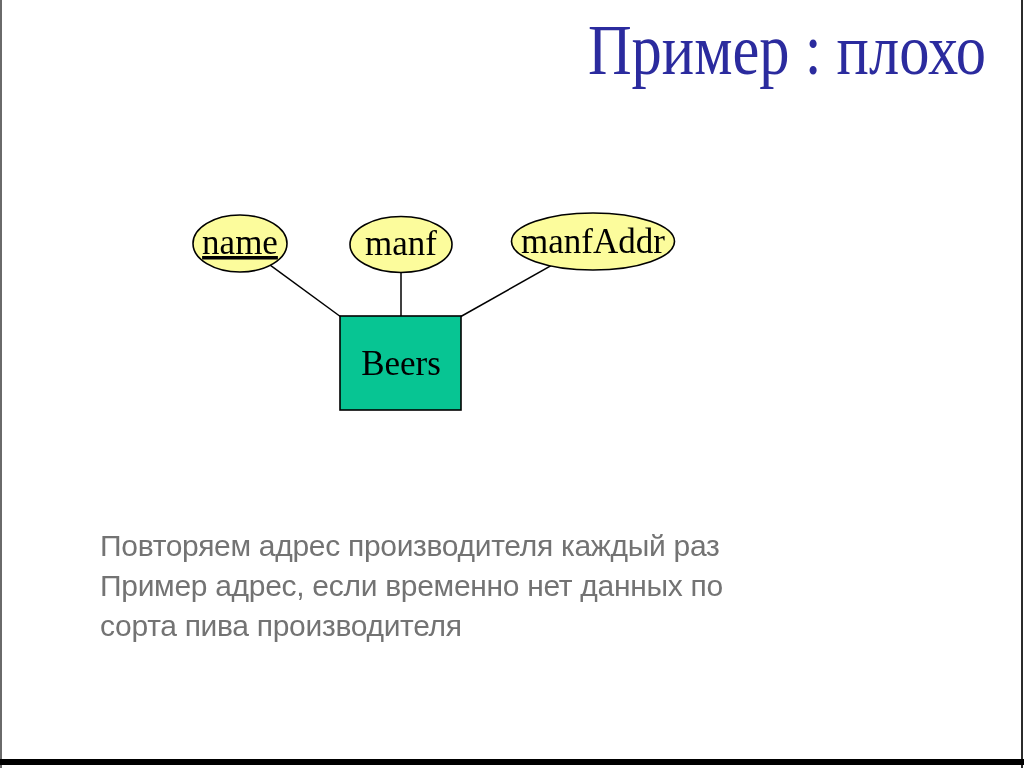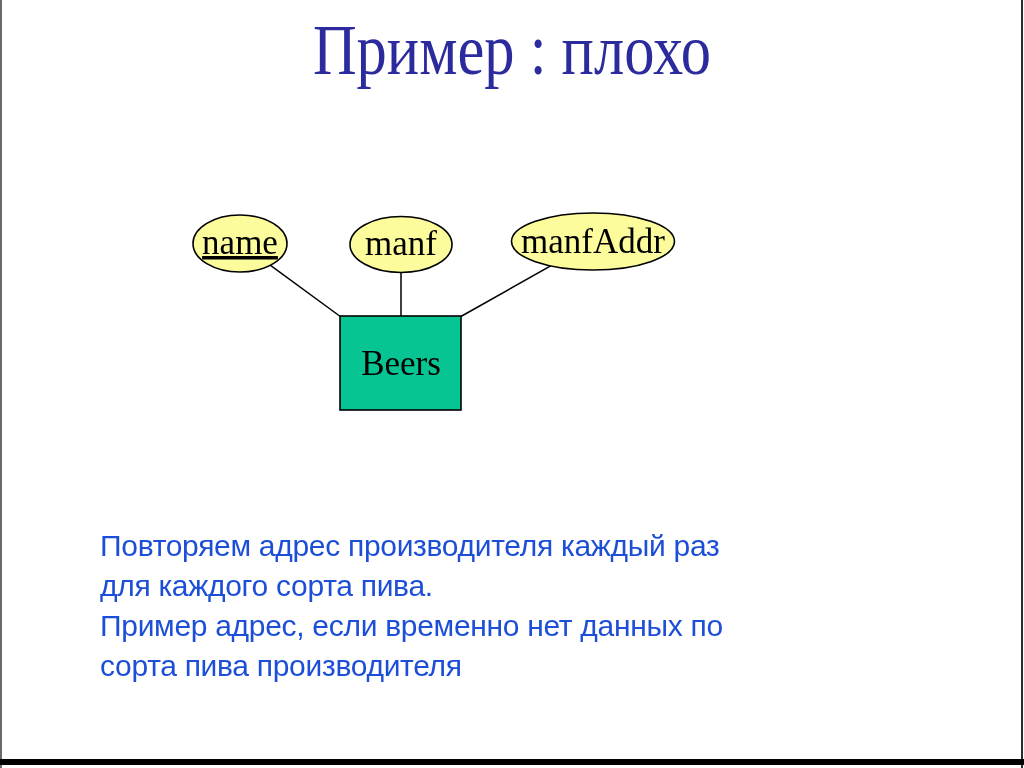--- a/index.html
+++ b/index.html
@@ -25,21 +25,21 @@
     width: 2px; background: #2b2b2b;
   }
   .edge-bottom {
     position: absolute; left: 0; right: 0; top: 759px;
     height: 6px; background: #000000;
   }
   
   .title-wrap {
     position: absolute;
     left: 0; right: 0; top: 14px;
-    text-align: center;
+    text-align: right;
     line-height: 1;
     text-decoration: underline;
   }
   .title {
     display: inline-block;
     font-family: "Liberation Serif", "DejaVu Serif", serif;
     font-size: 72px;
     color: #2b2b9e;
     transform: scaleX(0.84);
     transform-origin: 50% 50%;
@@ -70,21 +70,21 @@
   }
   
   .body-text {
     position: absolute;
     left: 100px;
     top: 526px;
     width: 840px;
     font-family: "Liberation Sans", "DejaVu Sans", sans-serif;
     font-size: 30px;
     line-height: 40px;
-    color: #1d4ed8;
+    color: #737373;
     letter-spacing: -0.3px;
   }
 </style>
 </head>
 <body>
 
 <div class="slide">
 
   <div class="title-wrap">
     <div class="title">Пример : плохо</div>
@@ -104,21 +104,20 @@
 
     <ellipse cx="593" cy="241.5" rx="81.5" ry="28.5" fill="#fcfc9c"></ellipse>
     <text x="593" y="253">manfAddr</text>
 
     <rect x="340" y="316" width="121" height="94" fill="#07c593"></rect>
     <text x="401" y="375">Beers</text>
   </svg>
 
   <div class="body-text">
     <div>Повторяем адрес производителя каждый раз</div>
-    <div>для каждого сорта пива.</div>
     <div>Пример адрес, если временно нет данных по</div>
     <div>сорта пива производителя</div>
   </div>
 
   <div class="edge-left"></div>
   <div class="edge-right"></div>
   <div class="edge-bottom"></div>
 
 </div>
 

